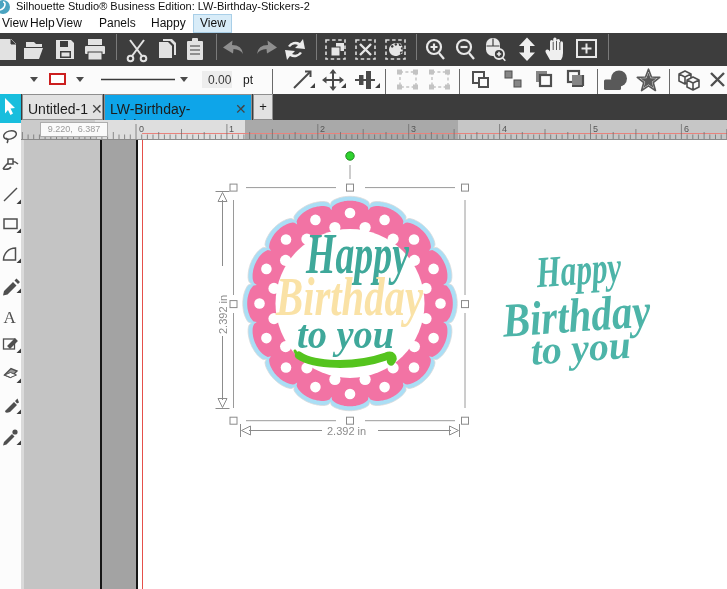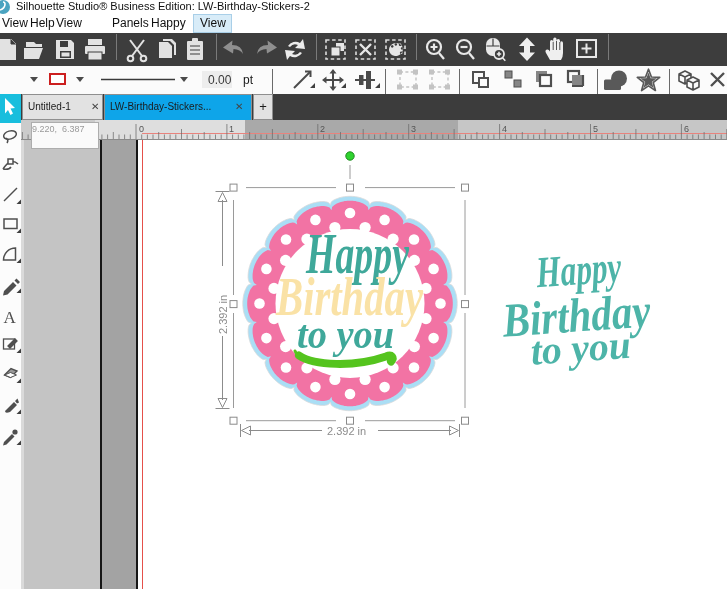--- a/index.html
+++ b/index.html
@@ -7,42 +7,42 @@
 .titlebar{left:0;top:0;width:727px;height:14px;background:#fff;font-size:11px;color:#101010}
 .menubar{left:0;top:14px;width:727px;height:19px;background:#fff;font-size:12px;color:#101010}
 .menubar span{position:absolute;top:2px}
 .helpbox{position:absolute;left:193px;top:0px;width:39px;height:19px;background:#d8ecf8;border:1px solid #a9cfe8}
 .tb1{left:0;top:33px;width:727px;height:33px;background:#3d3d3d}
 .tb2{left:0;top:66px;width:727px;height:28px;background:#fbfbfb}
 .tabbar{left:0;top:94px;width:727px;height:26px;background:#3c3c3c}
 .ruler{left:21px;top:120px;width:706px;height:20px;background:#cbcbcb}
 .sep1{position:absolute;top:3px;width:1px;height:27px;background:#6a6a6a}
 .sep2{position:absolute;top:1px;width:1px;height:26px;background:#7a7a7a}
-.tab{position:absolute;top:0;height:26px;font-size:10px;color:#1c1c1c}
+.tab{position:absolute;top:0;height:26px;font-size:14px;color:#1c1c1c}
 .rn{font:9px "Liberation Sans",sans-serif;fill:#555}
 .dim{font:11px "Liberation Sans",sans-serif;fill:#8c8c8c}
-.coords{left:31px;top:122px;width:68px;height:27px;background:#fafafa;border:1px solid #adadad;
-font-size:9px;color:#9a9a9a;line-height:13px}
+.coords{left:40px;top:122px;width:68px;height:15px;background:#fafafa;border:1px solid #adadad;
+font-size:9px;color:#9a9a9a;text-align:center;line-height:13px}
 .toolcol{left:0;top:94px;width:21px;height:495px;background:#fcfcfc}
 </style></head><body>
 
 <div class="abs titlebar">
 <svg class="abs" style="left:-4px;top:0" width="16" height="14" viewBox="0 0 16 14">
       <circle cx="7" cy="7" r="7" fill="#4aa3c0"></circle>
       <path d="M4,10 C7,9 9,7 9,4 C9,2.7 8.2,2 7,2" fill="none" stroke="#fff" stroke-width="1.6"></path>
     </svg>
 <span class="abs" style="left:16px;top:0px">Silhouette Studio® Business Edition: LW-Birthday-Stickers-2</span>
 </div>
 
 <div class="abs menubar">
 <div class="helpbox"></div>
 <span style="left:2px">View</span>
     <span style="left:30px">Help</span>
     <span style="left:56px">View</span>
-<span style="left:112px">Panels</span>
+<span style="left:99px">Panels</span>
     <span style="left:151px">Happy</span>
     <span style="left:200px">View</span>
 </div>
 
 <div class="abs tb1">
 <div class="sep2" style="left:116px"></div>
     <div class="sep2" style="left:216px"></div>
 <div class="sep2" style="left:316px"></div>
     <div class="sep2" style="left:416px"></div>
 <div class="sep2" style="left:608px"></div>

